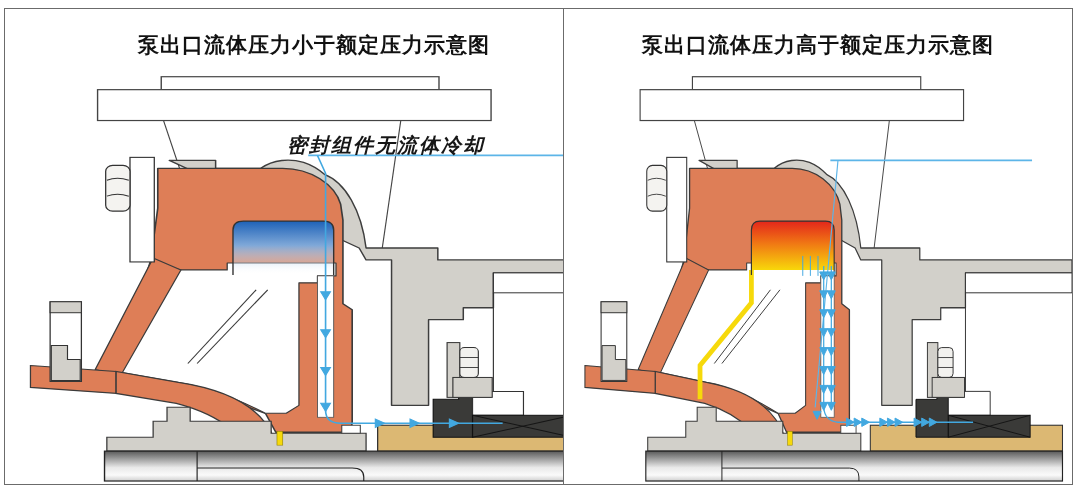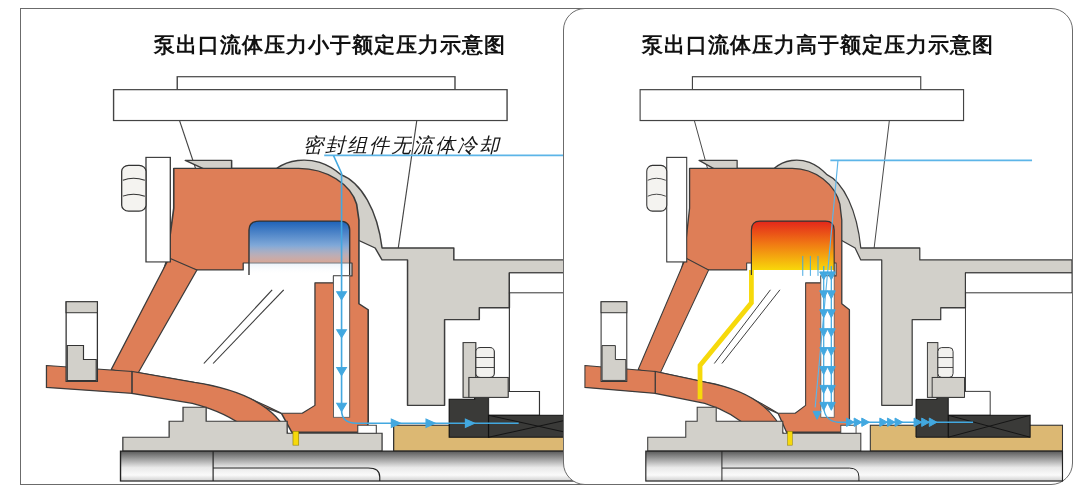--- a/index.html
+++ b/index.html
@@ -4,22 +4,22 @@
 <style>
   :root{
     --c-casing:#DE7E57; --c-metal:#D2D0CA; --c-dark:#3A3A38; --c-sleeve:#DCB873;
     --c-flow:#42A8E0; --c-line:#3b3b3b; --c-border:#6b6b6b; --c-yellow:#F6D90B;
   }
   html,body{margin:0;padding:0;background:#ffffff;}
   .stage{position:relative;width:1080px;height:493px;background:#fff;overflow:hidden;
          font-family:"Liberation Sans","DejaVu Sans",sans-serif;}
   .panel{position:absolute;top:8px;height:477px;border:1.5px solid var(--c-border);
          background:#fff;box-sizing:border-box;}
-  .panel.left{left:20px;width:620px;}
-  .panel.right{left:563px;width:510px;border-radius:22px;}
+  .panel.left{left:4px;width:620px;}
+  .panel.right{left:563px;width:510px;}
   .ptitle{position:absolute;top:22px;left:0;right:0;text-align:center;
           font-weight:bold;font-size:21px;letter-spacing:1px;color:#111;
           font-family:"Liberation Sans","DejaVu Sans",sans-serif;}
   .annot{position:absolute;font-family:"DejaVu Serif","Liberation Serif",serif;
          font-style:italic;font-size:20px;color:#161616;letter-spacing:2px;
          text-align:center;white-space:nowrap;}
   .panel svg{position:absolute;left:0;top:0;width:100%;height:100%;display:block;}
 </style>
 </head>
 <body>
@@ -132,21 +132,21 @@
         <use href="#ad" x="277" y="292"></use>
           <use href="#ad" x="277" y="330"></use>
         <use href="#ad" x="277" y="368"></use>
           <use href="#ad" x="277" y="404"></use>
         <use href="#ar" x="328" y="416"></use>
           <use href="#ar" x="358" y="416"></use>
           <use href="#ar" x="392" y="416"></use>
       </g>
     </svg>
 
-    <div class="annot" style="left:255px;top:123px;width:252px;">密封组件无流体冷却</div>
+    <div class="annot" style="left:255px;top:123px;width:252px;font-weight:bold;">密封组件无流体冷却</div>
   </div>
 
   <div class="panel right">
     <div class="ptitle">泵出口流体压力高于额定压力示意图</div>
 
     <svg viewBox="0 0 534 477" preserveAspectRatio="none">
       <use href="#pump"></use>
 
       <path d="M197,262 L197,295 L143,358 L143,392" fill="none" stroke="var(--c-yellow)" stroke-width="5"></path>
       <rect x="235" y="424" width="5" height="14" fill="var(--c-yellow)" stroke="#8a7a00" stroke-width="0.5"></rect>

